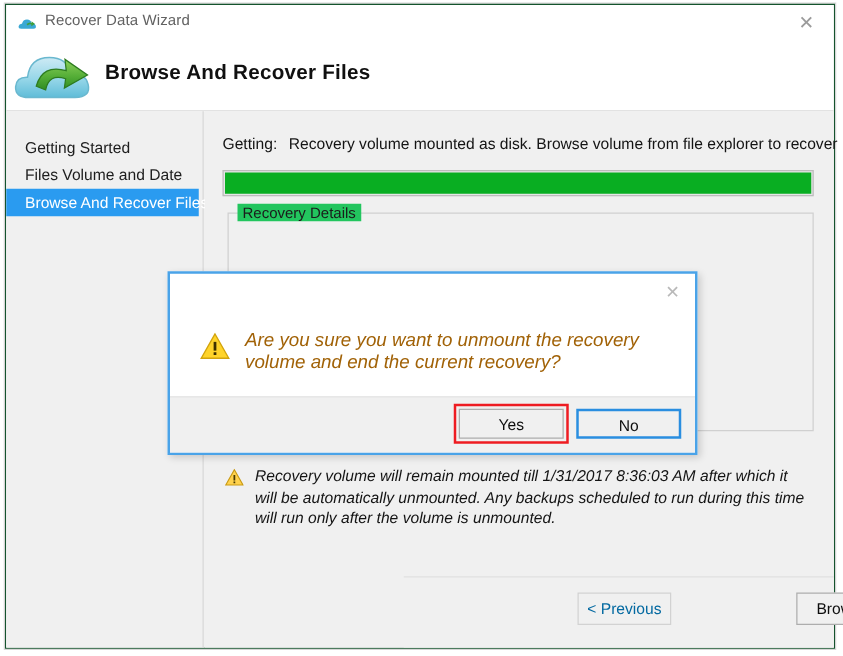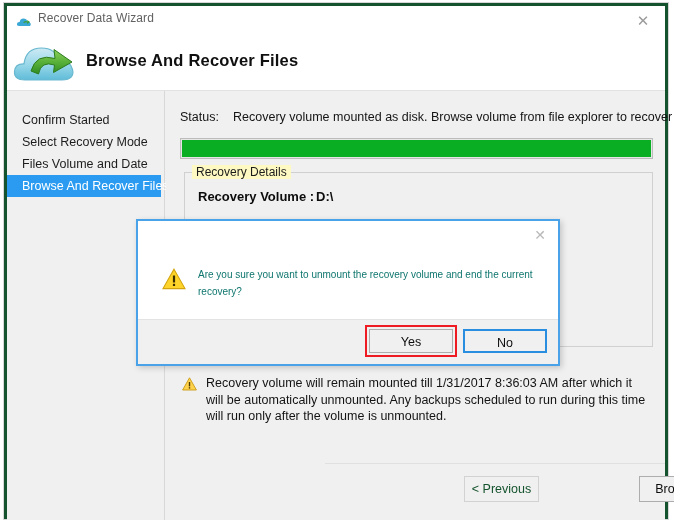--- a/index.html
+++ b/index.html
@@ -16,21 +16,21 @@
   }
 
   
   .window {
     position: absolute;
     left: 4px;
     top: 3px;
     width: 664px;
     height: 516px;
     background: #ffffff;
-    border: 3px solid #14532d;
+    border: 1px solid #14532d;
     box-sizing: border-box;
     box-shadow: 0 0 0 1px #d6d6d6;
   }
 
   
   .titlebar {
     position: absolute;
     left: 0; top: 0;
     width: 100%;
     height: 28px;
@@ -160,21 +160,21 @@
     position: absolute;
     left: 18px; top: 81px;
     width: 469px;
     height: 175px;
     border: 1px solid #d0d0d0;
     box-sizing: border-box;
   }
   .groupbox-title {
     position: absolute;
     left: 7px; top: -8px;
-    background: #fef9c3;
+    background: #22c55e;
     padding: 0 4px;
     font-size: 12px;
     color: #1b1b1b;
     white-space: nowrap;
   }
   .gb-row {
     position: absolute;
     left: 13px; top: 16px;
     font-size: 13px;
     font-weight: bold;
@@ -198,20 +198,21 @@
     left: 16px; top: 284px;
     right: 18px;
     display: flex;
     gap: 9px;
   }
   .warn-icon { flex: 0 0 15px; padding-top: 2px; }
   .warn-text {
     font-size: 12.5px;
     color: #141414;
     line-height: 16.5px;
+    font-style: italic;
   }
 
   
   .footer {
     position: absolute;
     left: 159px;
     right: 0;
     bottom: 0;
     height: 56px;
     background: #f0f0f0;
@@ -226,21 +227,21 @@
     box-sizing: border-box;
     font-family: "Liberation Sans", sans-serif;
     font-size: 12.5px;
     color: #0d0d0d;
     text-align: center;
     line-height: 24px;
     cursor: default;
     padding: 0;
   }
   .btn.disabled {
-    color: #14532d;
+    color: #0369a1;
     border-color: #d2d2d2;
     background: #f0f0f0;
   }
   .btn-prev   { left: 139px; width: 75px; }
   .btn-next   { left: 220px; width: 75px; }
   .btn-browse { left: 314px; width: 74px; }
 
   .redbox {
     position: absolute;
     border: 2px solid #ee1c22;
@@ -283,23 +284,24 @@
     left: 0; top: 30px;
     right: 0;
     height: 73px;
     display: flex;
     padding: 16px 18px 0 24px;
     box-sizing: border-box;
     gap: 12px;
   }
   .modal-warn-icon { flex: 0 0 24px; padding-top: 1px; }
   .modal-msg {
-    font-size: 10px;
-    color: #0f766e;
+    font-size: 15px;
+    color: #a16207;
     line-height: 16.5px;
+    font-style: italic;
   }
   .modal-footer {
     position: absolute;
     left: 0; right: 0; bottom: 0;
     height: 44px;
     background: #f0f0f0;
     border-top: 1px solid #e3e3e3;
   }
   .mbtn {
     position: absolute;
@@ -353,41 +355,37 @@
         <path d="M14 42 Q3 42 3.5 33.5 Q4 25.5 13 25.8 Q15 10 30.5 10 Q44.5 10 47.5 22.5 Q59 22 61.5 31.5 Q64 41.5 51 42 Z" fill="url(#cg)" stroke="#6ab8cf" stroke-width="1.2"></path>
         <path d="M20 33 Q25 15 44 20.5 L43 11.5 L61 24 L42.5 34.5 L43.5 27 Q30 22.5 27.5 36 Z" fill="url(#ag)" stroke="#2d7b1f" stroke-width="1"></path>
       </svg>
     </span>
     <span class="header-title">Browse And Recover Files</span>
   </div>
 
   <div class="body-area">
 
     <div class="sidebar">
-      <div class="side-item">Confirm Started</div>
-      <div class="side-item">Select Recovery Mode</div>
+      <div class="side-item">Getting Started</div>
       <div class="side-item">Files Volume and Date</div>
       <div class="side-item selected">Browse And Recover Files</div>
     </div>
 
     <div class="main">
 
       <div class="status-row">
-        <span class="status-label">Status:</span><span>Recovery volume mounted as disk. Browse volume from file explorer to recover items.</span>
+        <span class="status-label">Getting:</span><span>Recovery volume mounted as disk. Browse volume from file explorer to recover items.</span>
       </div>
 
       <div class="progress-outer">
         <div class="progress-fill"></div>
       </div>
 
       <div class="groupbox">
         <span class="groupbox-title">Recovery Details</span>
-        <div class="gb-row">
-          <span class="gb-key">Recovery Volume :</span><span>D:\</span>
-        </div>
         <div class="gb-note">cover individual</div>
       </div>
 
       <div class="warn-block">
         <span class="warn-icon">
           <svg width="15" height="14" viewBox="0 0 15 14">
             <path d="M7.5 0.8 L14.4 13 L0.6 13 Z" fill="#ffd24d" stroke="#c99a12" stroke-width="0.9"></path>
             <rect x="6.8" y="5" width="1.4" height="4.4" fill="#4a3a00"></rect>
             <rect x="6.8" y="10.2" width="1.4" height="1.4" fill="#4a3a00"></rect>
           </svg>

